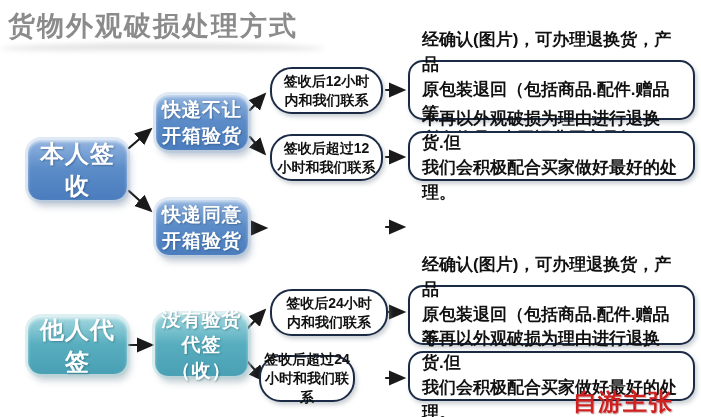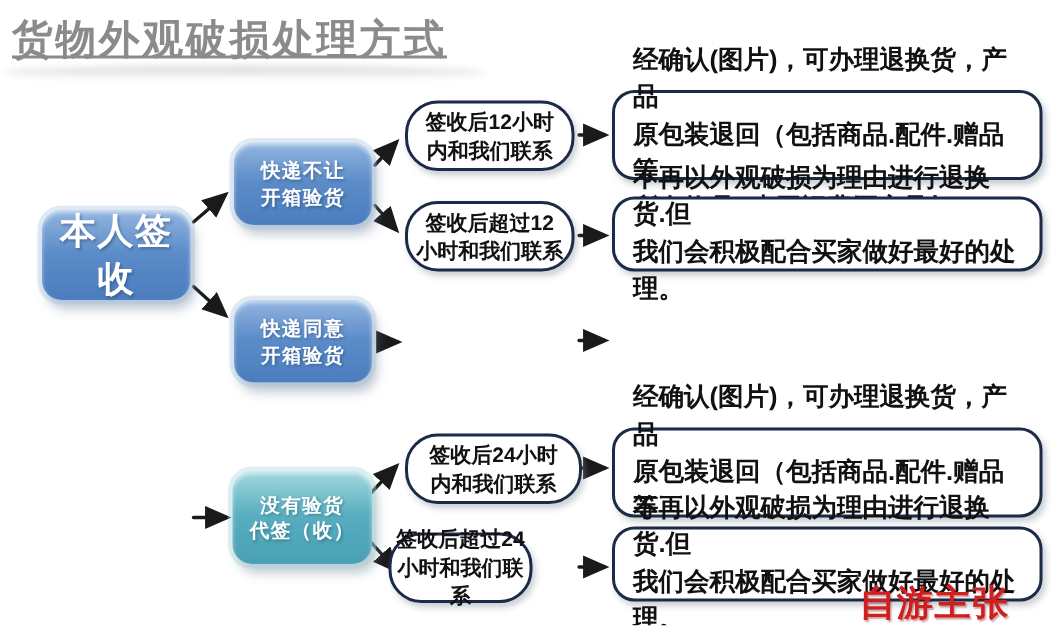--- a/index.html
+++ b/index.html
@@ -6,21 +6,20 @@
   body { font-family: "Liberation Sans", "DejaVu Sans", sans-serif; }
   .canvas {
     position:relative; width:701px; height:417px; background:#ffffff;
     overflow:hidden;
   }
   .page-title {
     position:absolute; left:8px; top:8px;
     font-size:27px; font-weight:700; letter-spacing:2px;
     color:var(--title_gray,#8b8b8b);
     white-space:nowrap;
-    text-decoration:underline;
   }
   .title-shadow {
     position:absolute; left:2px; top:44px; width:322px; height:9px;
     background:linear-gradient(180deg, rgba(90,90,90,0.28), rgba(120,120,120,0.0));
     filter:blur(2.5px); border-radius:50%;
   }
   .arrows { position:absolute; left:0; top:0; width:701px; height:417px; }
   .box {
     position:absolute; display:flex; align-items:center; justify-content:center;
     text-align:center; white-space:pre-line; box-sizing:border-box;
@@ -35,21 +34,21 @@
   }
   .grad-teal {
     background:linear-gradient(180deg,#a3d8e0 0%, var(--teal,#58aebf) 48%, #49a0b4 100%);
     color:#ffffff; text-shadow:1px 1px 2px rgba(20,80,95,0.45);
     border-radius:13px;
     box-shadow: inset 0 2px 3px rgba(255,255,255,0.55),
                 0 0 0 3px rgba(170,215,222,0.38),
                 3px 6px 7px rgba(110,140,150,0.45);
   }
   .big { font-size:24px; font-weight:700; letter-spacing:1px; }
-  .mid { font-size:13px; font-weight:700; line-height:1.32; letter-spacing:1px; }
+  .mid { font-size:19px; font-weight:700; line-height:1.32; letter-spacing:1px; }
   .outline {
     background:#ffffff; border:2px solid var(--outline,#1c2b45);
     border-radius:22px; color:#111111;
     font-size:14px; font-weight:700; line-height:1.35;
     box-shadow:2px 3px 4px rgba(140,150,160,0.45);
   }
   .result {
     background:#ffffff; border:2px solid var(--outline,#1c2b45);
     border-radius:15px; color:#111111;
     font-size:17px; font-weight:700; line-height:1.45;
@@ -88,20 +87,21 @@
       <line x1="386" y1="227" x2="403" y2="227" marker-end="url(#ah)"></line>
       <line x1="129" y1="345" x2="151" y2="345" marker-end="url(#ah)"></line>
       <line x1="246" y1="330" x2="264" y2="311" marker-end="url(#ah)"></line>
       <line x1="246" y1="360" x2="264" y2="380" marker-end="url(#ah)"></line>
       <line x1="386" y1="312" x2="403" y2="312" marker-end="url(#ah)"></line>
       <line x1="386" y1="378" x2="403" y2="378" marker-end="url(#ah)"></line>
     </g>
   </svg>
 
   <div class="box grad-blue big" style="left:28px; top:140px; width:99px; height:60px;">本人签收</div>
+  <div class="box grad-teal big" style="left:28px; top:317px; width:99px; height:57px;">他人代签</div>
 
   <div class="box grad-blue mid" style="left:156px; top:95px; width:92px; height:55px;">快递不让
 开箱验货</div>
   <div class="box grad-blue mid" style="left:156px; top:200px; width:92px; height:55px;">快递同意
 开箱验货</div>
   <div class="box grad-teal mid" style="left:155px; top:314px; width:93px; height:62px;">没有验货
 代签（收）</div>
 
   <div class="box outline" style="left:270px; top:67px; width:113px; height:47px;">签收后12小时
 内和我们联系</div>

